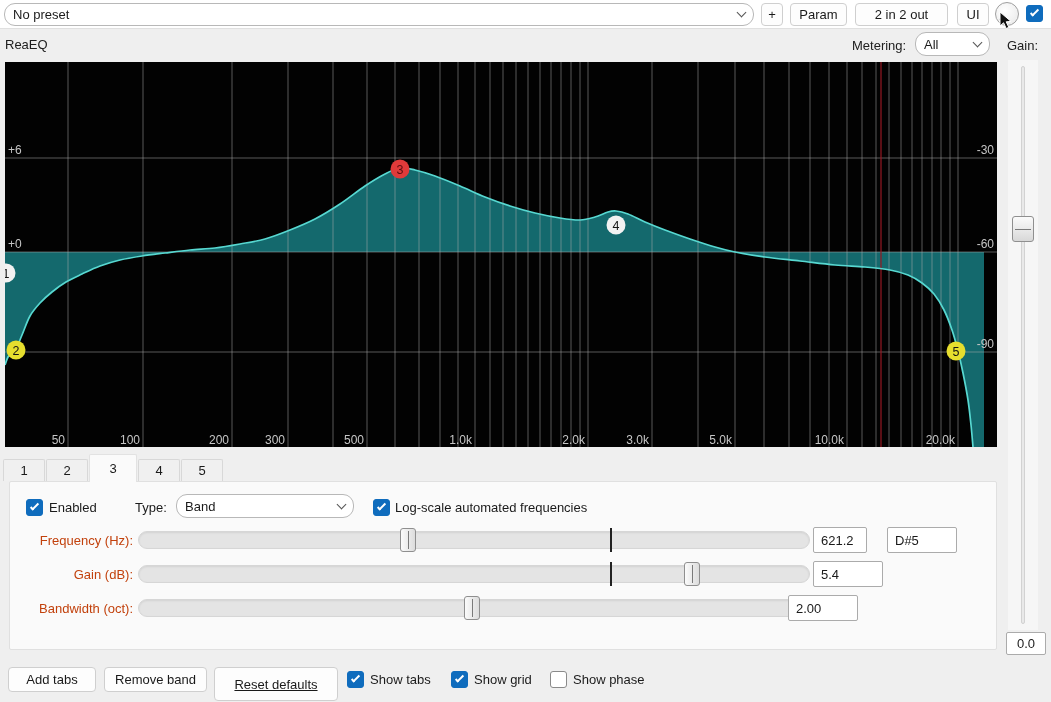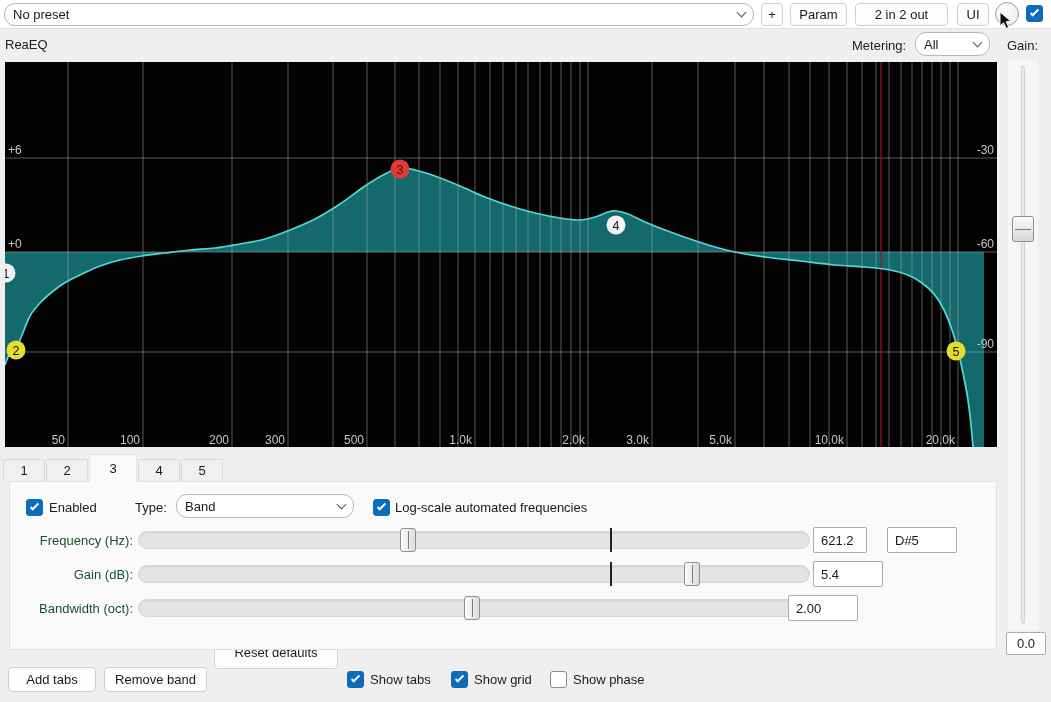--- a/index.html
+++ b/index.html
@@ -26,21 +26,21 @@
 
   
   #graph { left:5px; top:62px; width:992px; height:385px; background:#020202; }
 
   
   .tab { top:459px; height:22px; background:#f0f0f0; border:1px solid #d8d8d8; border-bottom:none; border-radius:2px 2px 0 0; display:flex; align-items:center; justify-content:center; color:#1a1a1a; }
   .tab.selected { top:454px; height:28px; background:#fafafa; border-color:#e2e2e2; z-index:3; }
 
   .panel { left:9px; top:481px; width:988px; height:169px; background:#fafafa; border:1px solid #e0e0e0; border-radius:2px; z-index:1; }
 
-  .slider-label { width:124px; text-align:right; color:#14532d; }
+  .slider-label { width:124px; text-align:right; color:#c2410c; }
   .track { height:18px; background:#e4e4e4; border:1px solid #d6d6d6; border-radius:9px; box-shadow:inset 0 1px 2px rgba(0,0,0,0.08); }
   .tickmark { width:2px; background:#222; z-index:1; }
   .thumb { width:16px; height:24px; background:linear-gradient(90deg,#fbfbfb,#dcdcdc); border:1px solid #8f8f8f; border-radius:3px; z-index:2; }
   .thumb:after { content:""; position:absolute; left:7px; top:2px; bottom:2px; width:1px; background:#7a7a7a; }
   .vbox { background:#ffffff; border:1px solid #ababab; border-radius:2px; display:flex; align-items:center; padding:0 7px; }
 
   
   .vchannel { left:1008px; top:60px; width:30px; height:570px; background:#f6f6f6; }
   .vgroove { left:1021px; top:66px; width:4px; height:558px; background:#e9e9e9; border:1px solid #d2d2d2; border-radius:2px; }
   .vthumb { left:1012px; width:22px; height:26px; background:linear-gradient(180deg,#fbfbfb,#d8d8d8); border:1px solid #8f8f8f; border-radius:3px; z-index:2; }
@@ -236,21 +236,21 @@
 <div class="abs vbox" style="left:1006px; top:632px; width:40px; height:23px; justify-content:center;">
     <span>0.0</span>
   </div>
 
 <div class="abs btn" style="left:8px; top:667px; width:88px; height:25px;">
     <span>Add tabs</span>
   </div>
 <div class="abs btn" style="left:104px; top:667px; width:103px; height:25px;">
     <span>Remove band</span>
   </div>
-<div class="abs btn" style="left:214px; top:635px; width:124px; height:34px;">
+<div class="abs btn" style="left:214px; top:667px; width:124px; height:34px;text-decoration:underline;">
     <span>Reset defaults</span>
   </div>
 <div class="abs cb checked" style="left:347px; top:671px;">
     <span class="tick"></span>
   </div>
 <div class="abs footer-cb-label" style="left:370px; top:672px;">Show tabs</div>
 <div class="abs cb checked" style="left:451px; top:671px;">
     <span class="tick"></span>
   </div>
 <div class="abs footer-cb-label" style="left:474px; top:672px;">Show grid</div>

